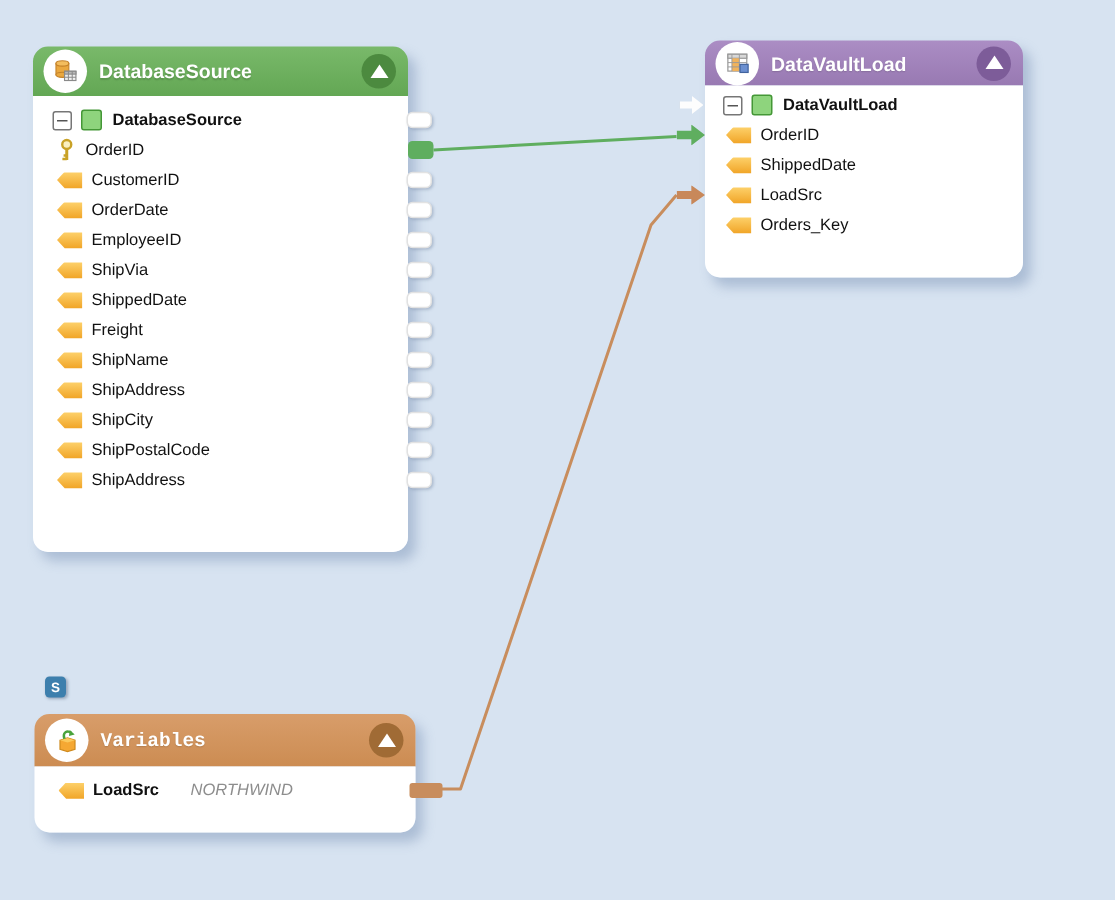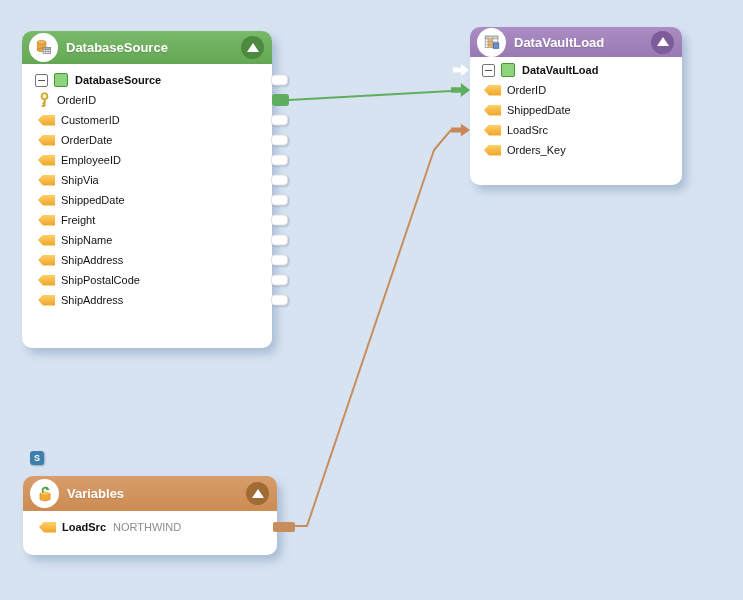--- a/index.html
+++ b/index.html
@@ -48,33 +48,33 @@
     width:0;height:0;
     border-left:6px solid transparent;border-right:6px solid transparent;
     border-bottom:9px solid #fff;margin-top:-1px;
   }
 
   
   .node-ds .node-header{background:linear-gradient(180deg,#79b96a,#63a754);}
   .node-ds .collapse-btn{background:#4c8a3f;}
   .node-dvl .node-header{background:linear-gradient(180deg,#ab8dc4,#9879b2);height:30px;}
   .node-dvl .collapse-btn{background:#7d5c99;}
-  .node-var .node-header{background:linear-gradient(180deg,#d89d6a,#cc8c52);height:35px;}
+  .node-var .node-header{background:linear-gradient(180deg,#d89d6a,#cc8c52);height:35px;font-family:Liberation Mono, monospace;}
   .node-var .collapse-btn{background:#a06b35;}
 
   
   .row{
     height:20px;display:flex;align-items:center;
     position:relative;font-size:11px;color:#111;
     white-space:nowrap;
   }
   .row .lbl{margin-left:6px;}
   .row.root .lbl{font-weight:bold;margin-left:7px;}
   .row.bold .lbl{font-weight:bold;}
-  .row .val{margin-left:7px;color:#8d8d8d;}
+  .row .val{margin-left:21px;font-style:italic;color:#8d8d8d;}
   .row .val:empty{display:none;}
 
   .node-ds .row{padding-left:16px;}
   .node-ds .row.root{padding-left:13px;}
   .node-dvl .row{padding-left:14px;}
   .node-dvl .row.root{padding-left:12px;}
   .node-var .row{padding-left:16px;}
 
   .expand-box{
     width:11px;height:11px;background:#fff;
@@ -265,20 +265,29 @@
           </span>
           <span class="lbl">ShipAddress</span>
 
           <span class="pout"></span>
         </div>
           <div class="row icon-tag pout-white">
           <span class="icon-wrap">
             <span class="tag-icon"></span>
 
           </span>
+          <span class="lbl">ShipCity</span>
+
+          <span class="pout"></span>
+        </div>
+          <div class="row icon-tag pout-white">
+          <span class="icon-wrap">
+            <span class="tag-icon"></span>
+
+          </span>
           <span class="lbl">ShipPostalCode</span>
 
           <span class="pout"></span>
         </div>
           <div class="row icon-tag pout-white">
           <span class="icon-wrap">
             <span class="tag-icon"></span>
 
           </span>
           <span class="lbl">ShipAddress</span>

